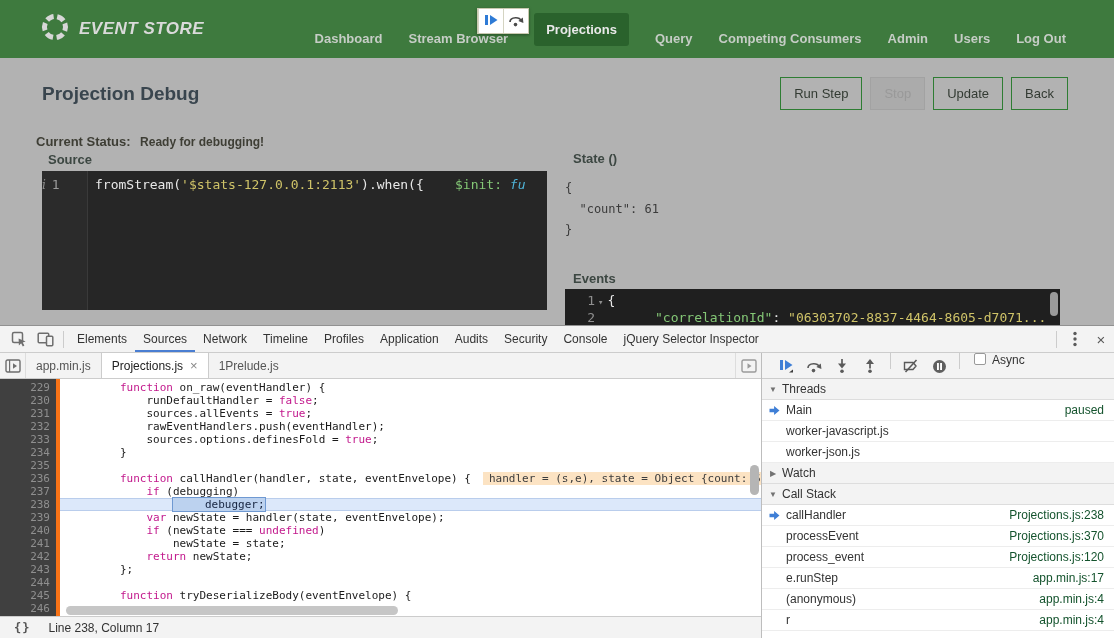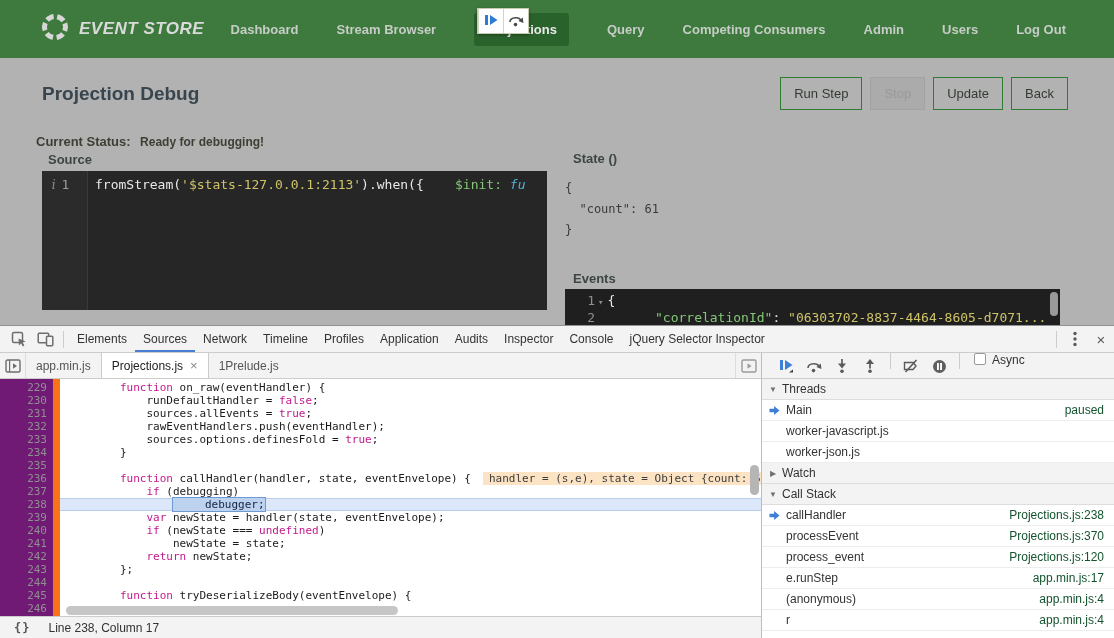--- a/index.html
+++ b/index.html
@@ -4,21 +4,21 @@
 <style>
   * { box-sizing: border-box; margin: 0; padding: 0; }
   html,body { width:1114px; height:638px; overflow:hidden; }
   body { font-family:"Liberation Sans", sans-serif; }
   #root { position:relative; width:1114px; height:638px; background:#b2b2b2; overflow:hidden; }
 
   
   #navbar { position:absolute; top:0; left:0; width:1114px; height:58px; background:#3e7a3e; display:flex; align-items:center; }
   .brand { display:flex; align-items:center; gap:9px; margin-left:40px; }
   .brand-text { font-size:17px; font-weight:bold; font-style:italic; color:#dadada; letter-spacing:.5px; }
-  #nav-items { display:flex; align-items:center; gap:38px; margin-left:auto; margin-right:48px; }
+  #nav-items { display:flex; align-items:flex-end; gap:26px; margin-left:auto; margin-right:48px; }
   .nav-item { font-size:13px; font-weight:bold; color:#c6cdc6; cursor:pointer; white-space:nowrap; }
   .nav-item.active { background:#2a622c; color:#e9e9e9; padding:9px 12px; border-radius:3px; }
 
   
   #paused-banner { position:absolute; top:8px; left:477px; height:26px; display:flex; align-items:stretch; border:1px solid #c9c9b0; box-shadow:0 1px 3px rgba(0,0,0,.35); z-index:30; background:#fff; }
   .banner-label { background:#feffcc; color:#222; font-family:"DejaVu Sans Mono", monospace; font-size:11.5px; display:flex; align-items:center; padding:0 9px; white-space:nowrap; }
   .banner-btn { background:#fff; border:none; border-left:1px solid #d4d4c2; width:25px; display:flex; align-items:center; justify-content:center; cursor:pointer; }
 
   
   #page-title { position:absolute; left:42px; top:83px; font-size:19px; font-weight:bold; color:#39454e; }
@@ -27,21 +27,21 @@
   .pg-btn.disabled { background:#ababab; border-color:#a2a2a2; color:#999; cursor:default; }
   #status-line { position:absolute; left:36px; top:132px; }
   #status-label { font-size:13px; font-weight:bold; color:#3e3e35; }
   #status-value { font-size:12px; font-weight:bold; color:#3e3e35; margin-left:5px; }
   .sec-heading { position:absolute; font-size:13px; font-weight:bold; color:#3c4742; }
   #source-heading { left:48px; top:152px; }
   #state-heading  { left:573px; top:151px; }
   #events-heading { left:573px; top:271px; }
 
   #source-editor { position:absolute; left:42px; top:171px; width:505px; height:139px; background:#262626; display:flex; overflow:hidden; }
-  .src-gutter { width:46px; background:#2b2b2b; border-right:1px solid #3a3a3a; color:#9a9a9a; font-family:"DejaVu Sans Mono",monospace; font-size:13px; padding-top:6px; text-align:center; padding-right:8px; }
+  .src-gutter { width:46px; background:#2b2b2b; border-right:1px solid #3a3a3a; color:#9a9a9a; font-family:"DejaVu Sans Mono",monospace; font-size:13px; padding-top:6px; text-align:left; padding-right:8px; }
   .info-i { font-family:"DejaVu Serif",serif; font-style:italic; color:#8f8f8f; margin-right:6px; font-size:12px; }
   .src-code { flex:1; padding:6px 0 0 7px; font-family:"DejaVu Sans Mono",monospace; font-size:13px; color:#e8e8e8; white-space:pre; overflow:hidden; }
   .seg-plain { color:#e8e8e8; } .seg-string { color:#cfc368; } .seg-key { color:#84c776; } .seg-type { color:#4fb4d8; font-style:italic;text-align:right; }
 
   #state-json { position:absolute; left:565px; top:178px; font-family:"DejaVu Sans Mono",monospace; font-size:12px; line-height:21px; color:#3b3b3b; white-space:pre; }
 
   #events-editor { position:absolute; left:565px; top:289px; width:495px; height:36px; background:#1f1f1f; overflow:hidden; font-family:"DejaVu Sans Mono",monospace; font-size:13px; }
   .ev-line { height:19px; line-height:19px; padding-top:2px; white-space:pre; }
   .ev-no { display:inline-block; width:30px; text-align:right; color:#8f8f8f; }
   .ev-fold { color:#8f8f8f; font-size:9px; margin:0 4px 0 3px; }
@@ -67,21 +67,21 @@
   #dt-left { width:762px; border-right:1px solid #bdbdbd; display:flex; flex-direction:column; }
   #file-tabbar { height:26px; background:#f3f3f3; border-bottom:1px solid #ccc; display:flex; align-items:stretch; }
   #file-tabbar .nav-toggle { border-right:1px solid #ddd; height:100%; }
   #file-tabs { display:flex; align-items:stretch; }
   .ftab { display:flex; align-items:center; padding:0 10px; font-size:12px; color:#555; cursor:pointer; white-space:nowrap; }
   .ftab.active { background:#fff; color:#222; border-left:1px solid #ccc; border-right:1px solid #ccc; }
   .ftab-close { margin-left:7px; color:#888; font-size:13px; }
   .right-toggle { margin-left:auto; border-left:1px solid #ddd; height:100%; }
 
   #code-area { position:relative; flex:1; display:flex; overflow:hidden; background:#fff; }
-  #code-gutter { width:60px; background:#701a75; border-right:7px solid #f97316; padding-top:2px; }
+  #code-gutter { width:60px; background:#404040; border-right:4px solid #f97316; padding-top:2px; }
   .gut-line { height:13px; line-height:13px; font-family:"DejaVu Sans Mono",monospace; font-size:11px; color:#8f8f8f; text-align:right; padding-right:6px; cursor:pointer; }
   #code-lines { flex:1; padding-top:2px; overflow:hidden; position:relative; }
   .code-line { height:13px; line-height:13px; font-family:"DejaVu Sans Mono",monospace; font-size:11px; color:#1a1a1a; white-space:pre; padding-left:7px; }
   .kw { color:#c2188c; }
   .code-line.exec { background:#dce8fa; box-shadow:inset 0 1px 0 #b9cdec, inset 0 -1px 0 #b9cdec; }
   .exec-token { background:#bcd2ef; outline:1px solid #6f99d2; color:#15233f;padding-left:32px; }
   .annotation { background:#fce3c3; color:#3c3c3c; padding:0 6px; margin-left:12px; }
   #h-scrollbar { position:absolute; left:66px; bottom:1px; width:332px; height:9px; background:#c6c6c6; border-radius:5px; }
   #v-scrollbar { position:absolute; right:2px; top:86px; width:9px; height:30px; background:#b5b5b5; border-radius:5px; }
 
@@ -193,21 +193,21 @@
         </span>
       <span class="dt-sep"></span>
       <div id="devtools-tabs">
           <div class="dtab">Elements</div>
           <div class="dtab active">Sources</div>
           <div class="dtab">Network</div>
           <div class="dtab">Timeline</div>
           <div class="dtab">Profiles</div>
           <div class="dtab">Application</div>
           <div class="dtab">Audits</div>
-          <div class="dtab">Inspector</div>
+          <div class="dtab">Security</div>
           <div class="dtab">Console</div>
           <div class="dtab">jQuery Selector Inspector</div>
         </div>
       <span class="dt-sep right-sep"></span>
       <span class="dt-icon">
           <svg width="4" height="16" viewBox="0 0 4 16">
             <circle cx="2" cy="2.5" r="1.7" fill="#5a5a5a"></circle>
             <circle cx="2" cy="8" r="1.7" fill="#5a5a5a"></circle>
             <circle cx="2" cy="13.5" r="1.7" fill="#5a5a5a"></circle>
           </svg>

